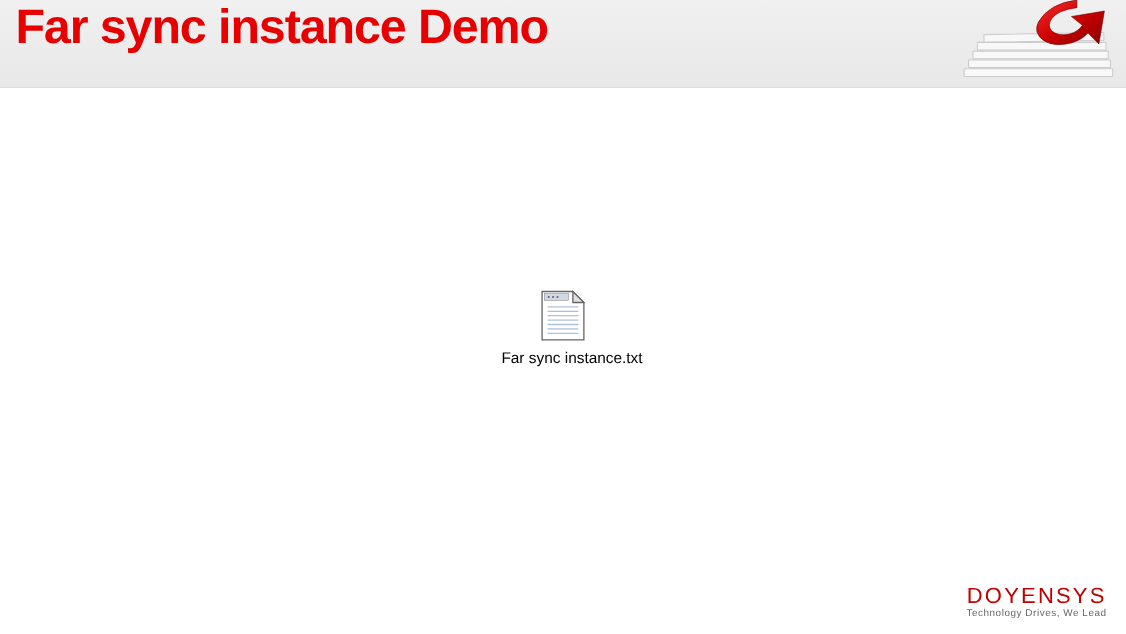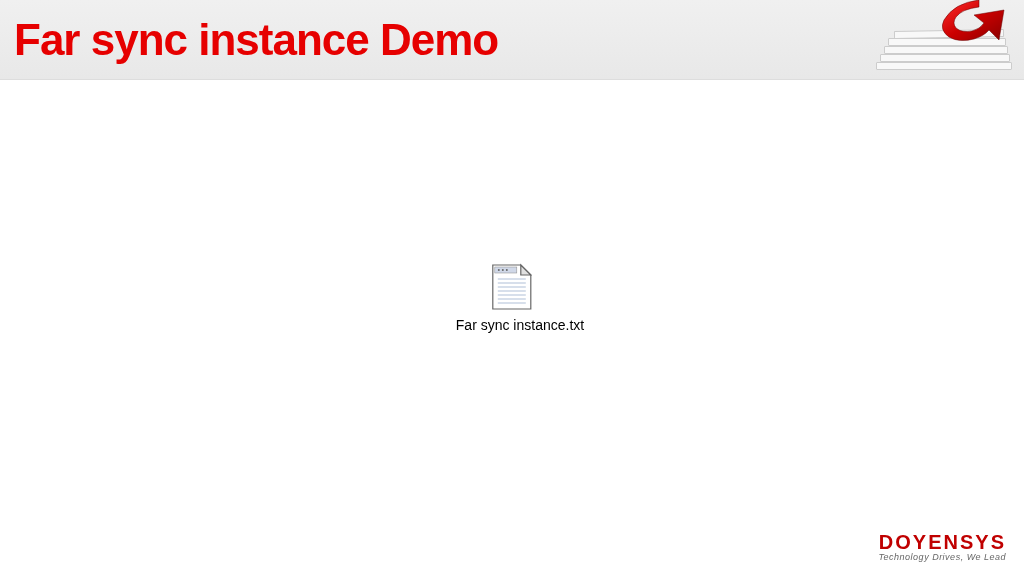--- a/index.html
+++ b/index.html
@@ -15,21 +15,21 @@
       position: relative;
       overflow: hidden;
     }
     .header {
       width: 100%;
       height: 80px;
       background: linear-gradient(to bottom, #f0f0f0, #e8e8e8);
       border-bottom: 1px solid #ddd;
       position: relative;
       display: flex;
-      align-items: center;
+      align-items: flex-start;
     }
     .header-title {
       color: #e60000;
       font-size: 44px;
       font-weight: 600;
       padding-left: 14px;
       letter-spacing: -1px;
     }
     .header-decor {
       position: absolute;
@@ -93,30 +93,29 @@
     }
     .footer-logo {
       position: absolute;
       right: 18px;
       bottom: 14px;
       text-align: right;
     }
     .logo-text {
       color: #c00000;
       font-size: 20px;
-      font-weight: 700;
+      font-weight: 400;
       letter-spacing: 2px;
       font-family: Arial, sans-serif;
     }
     .logo-tagline {
       color: #666;
       font-size: 9px;
       letter-spacing: 0.5px;
       margin-top: -2px;
-      font-style: italic;
     }
   </style>
 </head>
 <body>
 
 <div class="header">
   <div class="header-title">Far sync instance Demo</div>
   <div class="header-decor">
     <div class="pages">
       <div class="page-sheet"></div>

